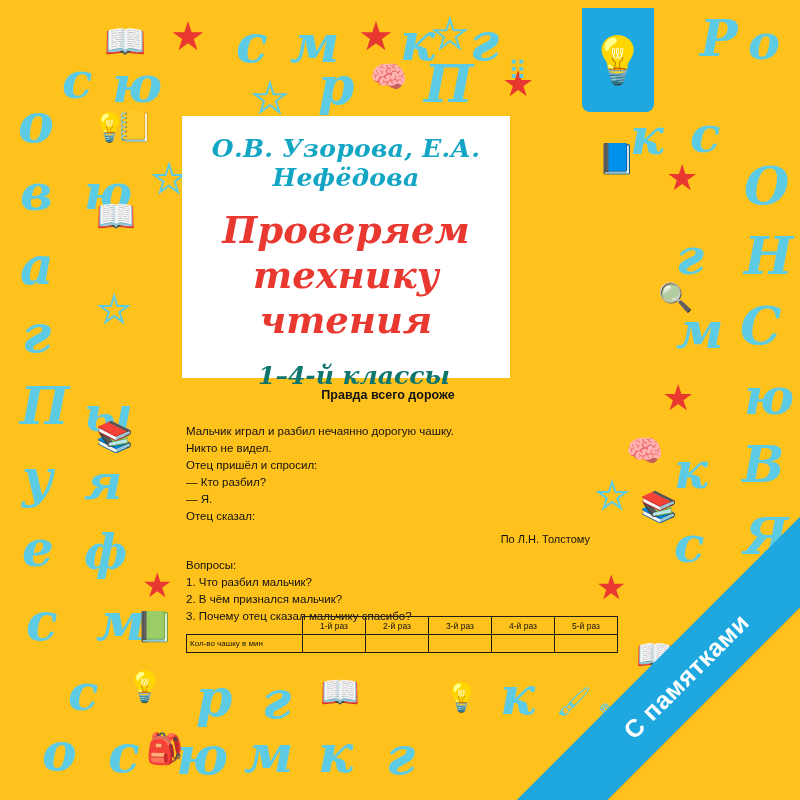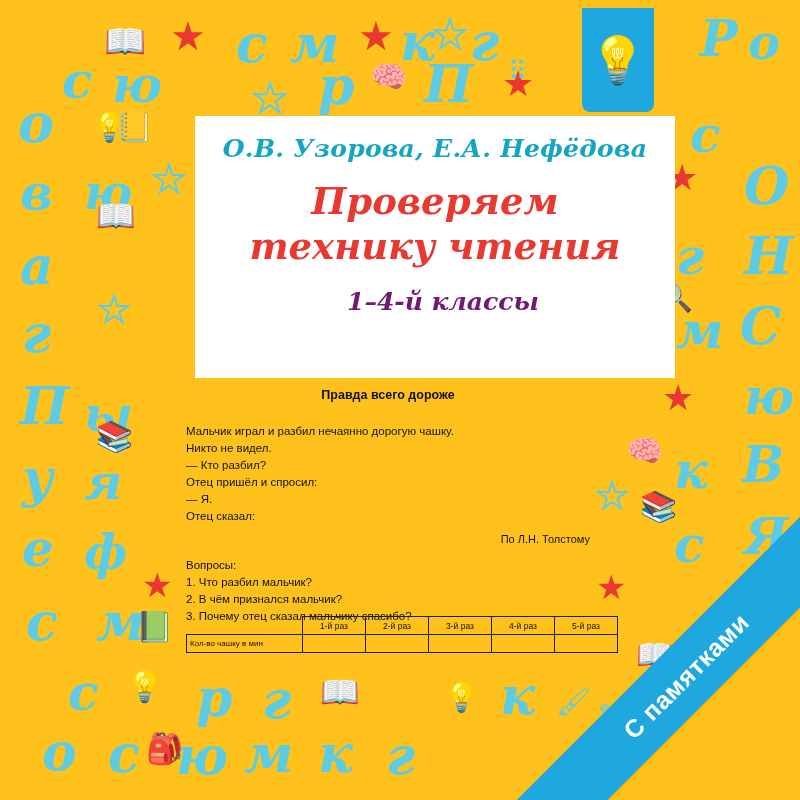--- a/index.html
+++ b/index.html
@@ -49,23 +49,23 @@
     text-stroke: 2px #5ECBE4;
   }
   .deco-ico {
     color: #5ECBE4;
     font-size: 30px;
   }
 
   
   .title-card {
     position: absolute;
-    left: 195px;
+    left: 182px;
     top: 116px;
-    width: 480px;
+    width: 328px;
     height: 262px;
     background: #ffffff;
     box-shadow: 0 0 0 1px rgba(0,0,0,0.02);
   }
   .authors {
     margin-top: 18px;
     text-align: center;
     font-family: "DejaVu Serif", serif;
     font-style: italic;
     font-weight: 700;
@@ -83,21 +83,21 @@
     line-height: 1.22;
     color: #E8382F;
   }
   .grade {
     margin-top: 18px;
     text-align: center;
     font-family: "DejaVu Serif", serif;
     font-style: italic;
     font-weight: 700;
     font-size: 25px;
-    color: #701a75;
+    color: #0f766e;
     padding-left: 16px;
   }
 
   
   .text-block {
     position: absolute;
     left: 186px;
     top: 386px;
     width: 404px;
     color: #111111;
@@ -296,22 +296,22 @@
         <div>Проверяем</div>
         <div>технику чтения</div>
       </div>
       <div class="grade">1–4-й классы</div>
     </div>
 
     <div class="text-block">
       <div class="story-title">Правда всего дороже</div>
       <div class="story-line">Мальчик играл и разбил нечаянно дорогую чашку.</div>
       <div class="story-line">Никто не видел.</div>
+      <div class="story-line">Отец пришёл и спросил:</div>
       <div class="story-line">— Кто разбил?</div>
-      <div class="story-line">Отец пришёл и спросил:</div>
       <div class="story-line">— Я.</div>
       <div class="story-line">Отец сказал:</div>
       <div class="story-author">По Л.Н. Толстому</div>
       <div class="questions-label">Вопросы:</div>
       <div class="question-line">1. Что разбил мальчик?</div>
       <div class="question-line">2. В чём признался мальчик?</div>
       <div class="question-line">3. Почему отец сказал мальчику спасибо?</div>
     </div>
 
     <table class="tbl">

